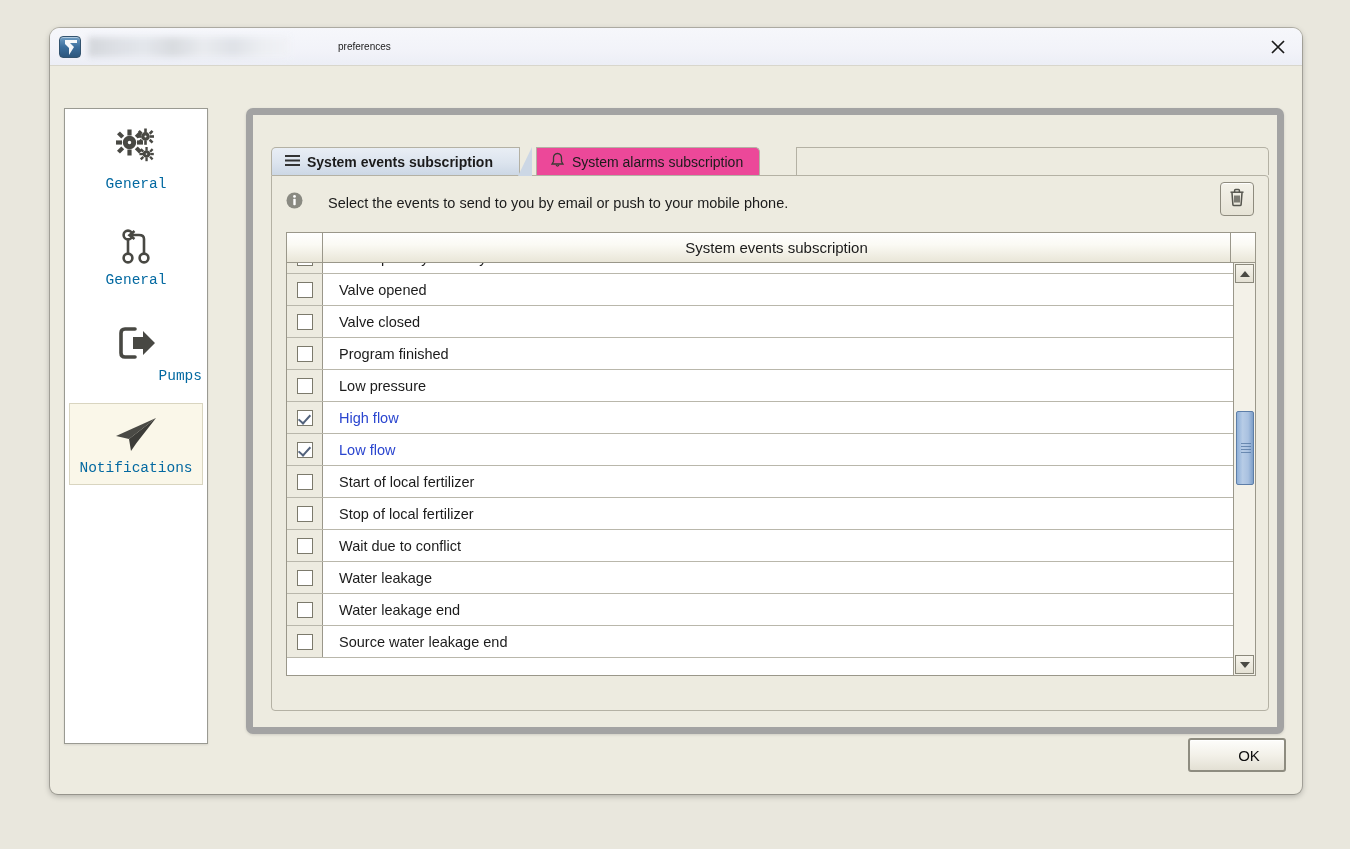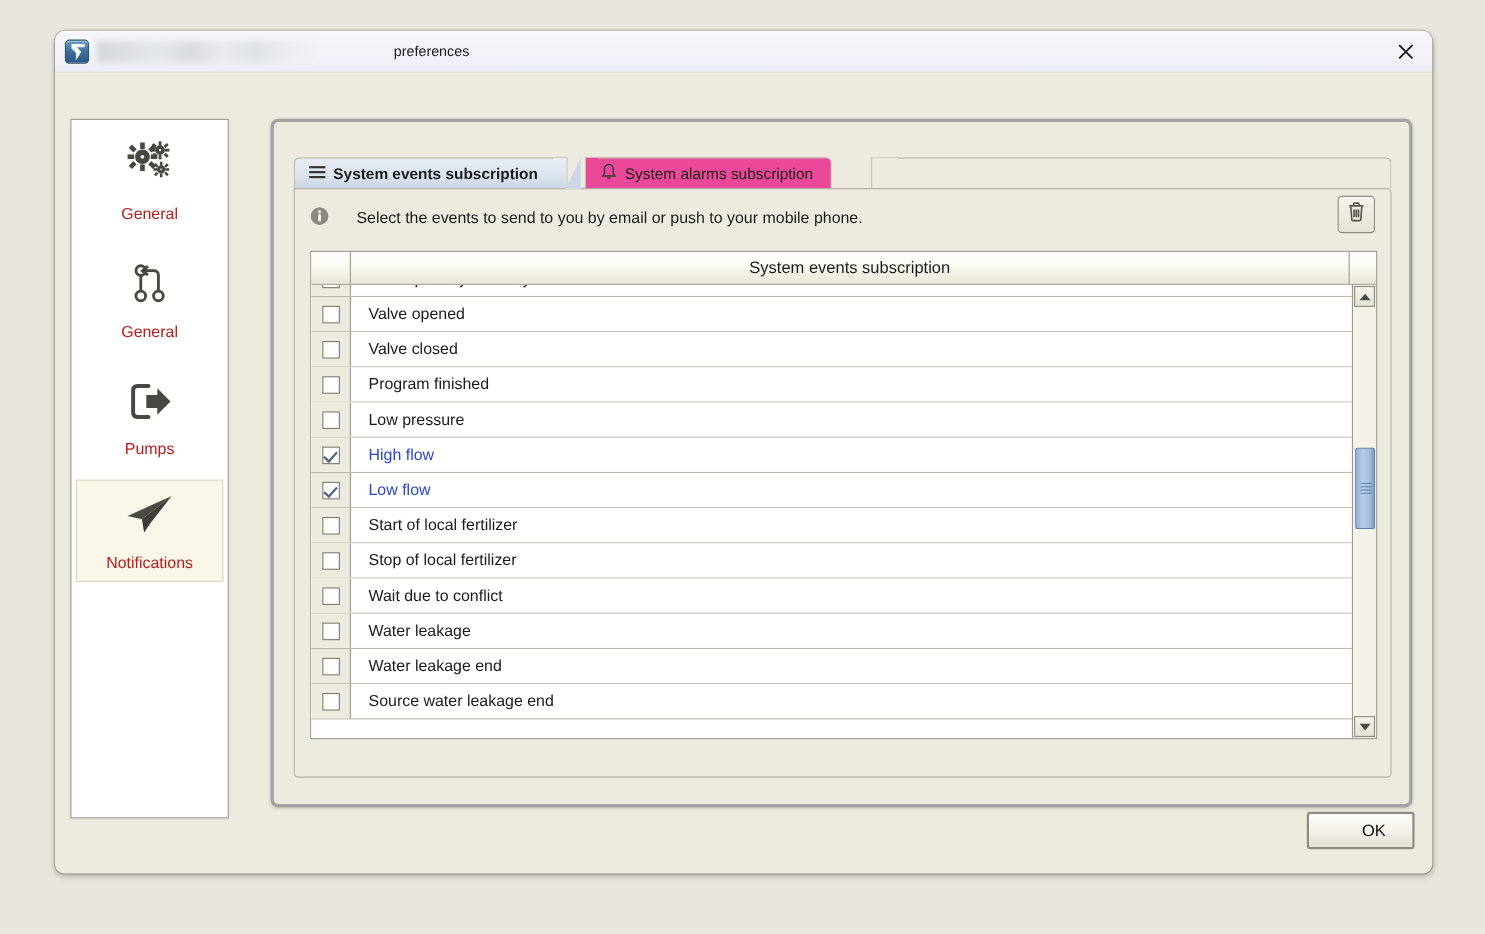--- a/index.html
+++ b/index.html
@@ -41,23 +41,23 @@
   #title-blur {
     position: absolute; left: 38px; top: 9px;
     width: 202px; height: 20px;
     background: linear-gradient(to right,
         #d2d5da 0%, #dcdfe4 14%, #e4e7ec 28%, #d7dade 42%,
         #e9ebef 57%, #dfe2e7 72%, #eceef2 86%, #f1f2f6 100%);
     filter: blur(3px);
     opacity: 0.95;
   }
   #title-text {
-    position: absolute; left: 308px; top: 0; height: 38px;
+    position: absolute; left: 288px; top: 0; height: 38px;
     line-height: 38px;
-    font-size: 13px; color: #1b1b1b;
+    font-size: 10px; color: #1b1b1b;
     white-space: nowrap;
   }
   #close-btn {
     position: absolute; right: 10px; top: 6px;
     width: 28px; height: 26px;
     cursor: pointer;
   }
 
   
   #win-body { position: absolute; left: 0; top: 38px; width: 100%; bottom: 0; }
@@ -77,33 +77,33 @@
     text-align: center;
     cursor: pointer;
     border: 1px solid transparent;
   }
   .side-item.active {
     background: #faf7e9;
     border: 1px solid #d9d5c0;
   }
   .side-icon { height: 50px; display: flex; align-items: center; justify-content: center; }
   .side-label {
-    font-size: 14.5px; color: #b91c1c; margin-top: 11px;
+    font-size: 14.5px; color: #0369a1; margin-top: 0; font-family: Liberation Mono, monospace;
   }
   #side-general { margin-top: 10px; }
   #side-contacts { margin-top: 14px; }
-  #side-pumps { margin-top: 14px; }
+  #side-pumps { margin-top: 14px; text-align: right; }
   #side-notifications { margin-top: 10px; }
 
   
   #main-panel {
     position: absolute; left: 196px; top: 42px;
     width: 1038px; height: 626px;
     background: #edebe0;
-    border: 3px solid #a3a3a3;
+    border: 7px solid #a3a3a3;
     border-radius: 7px;
     box-shadow: 0 1px 3px rgba(0,0,0,0.13);
   }
 
   
   #tabstrip {
     position: absolute; left: 18px; top: 32px;
     width: 998px; height: 28px;
   }
   .tab {

